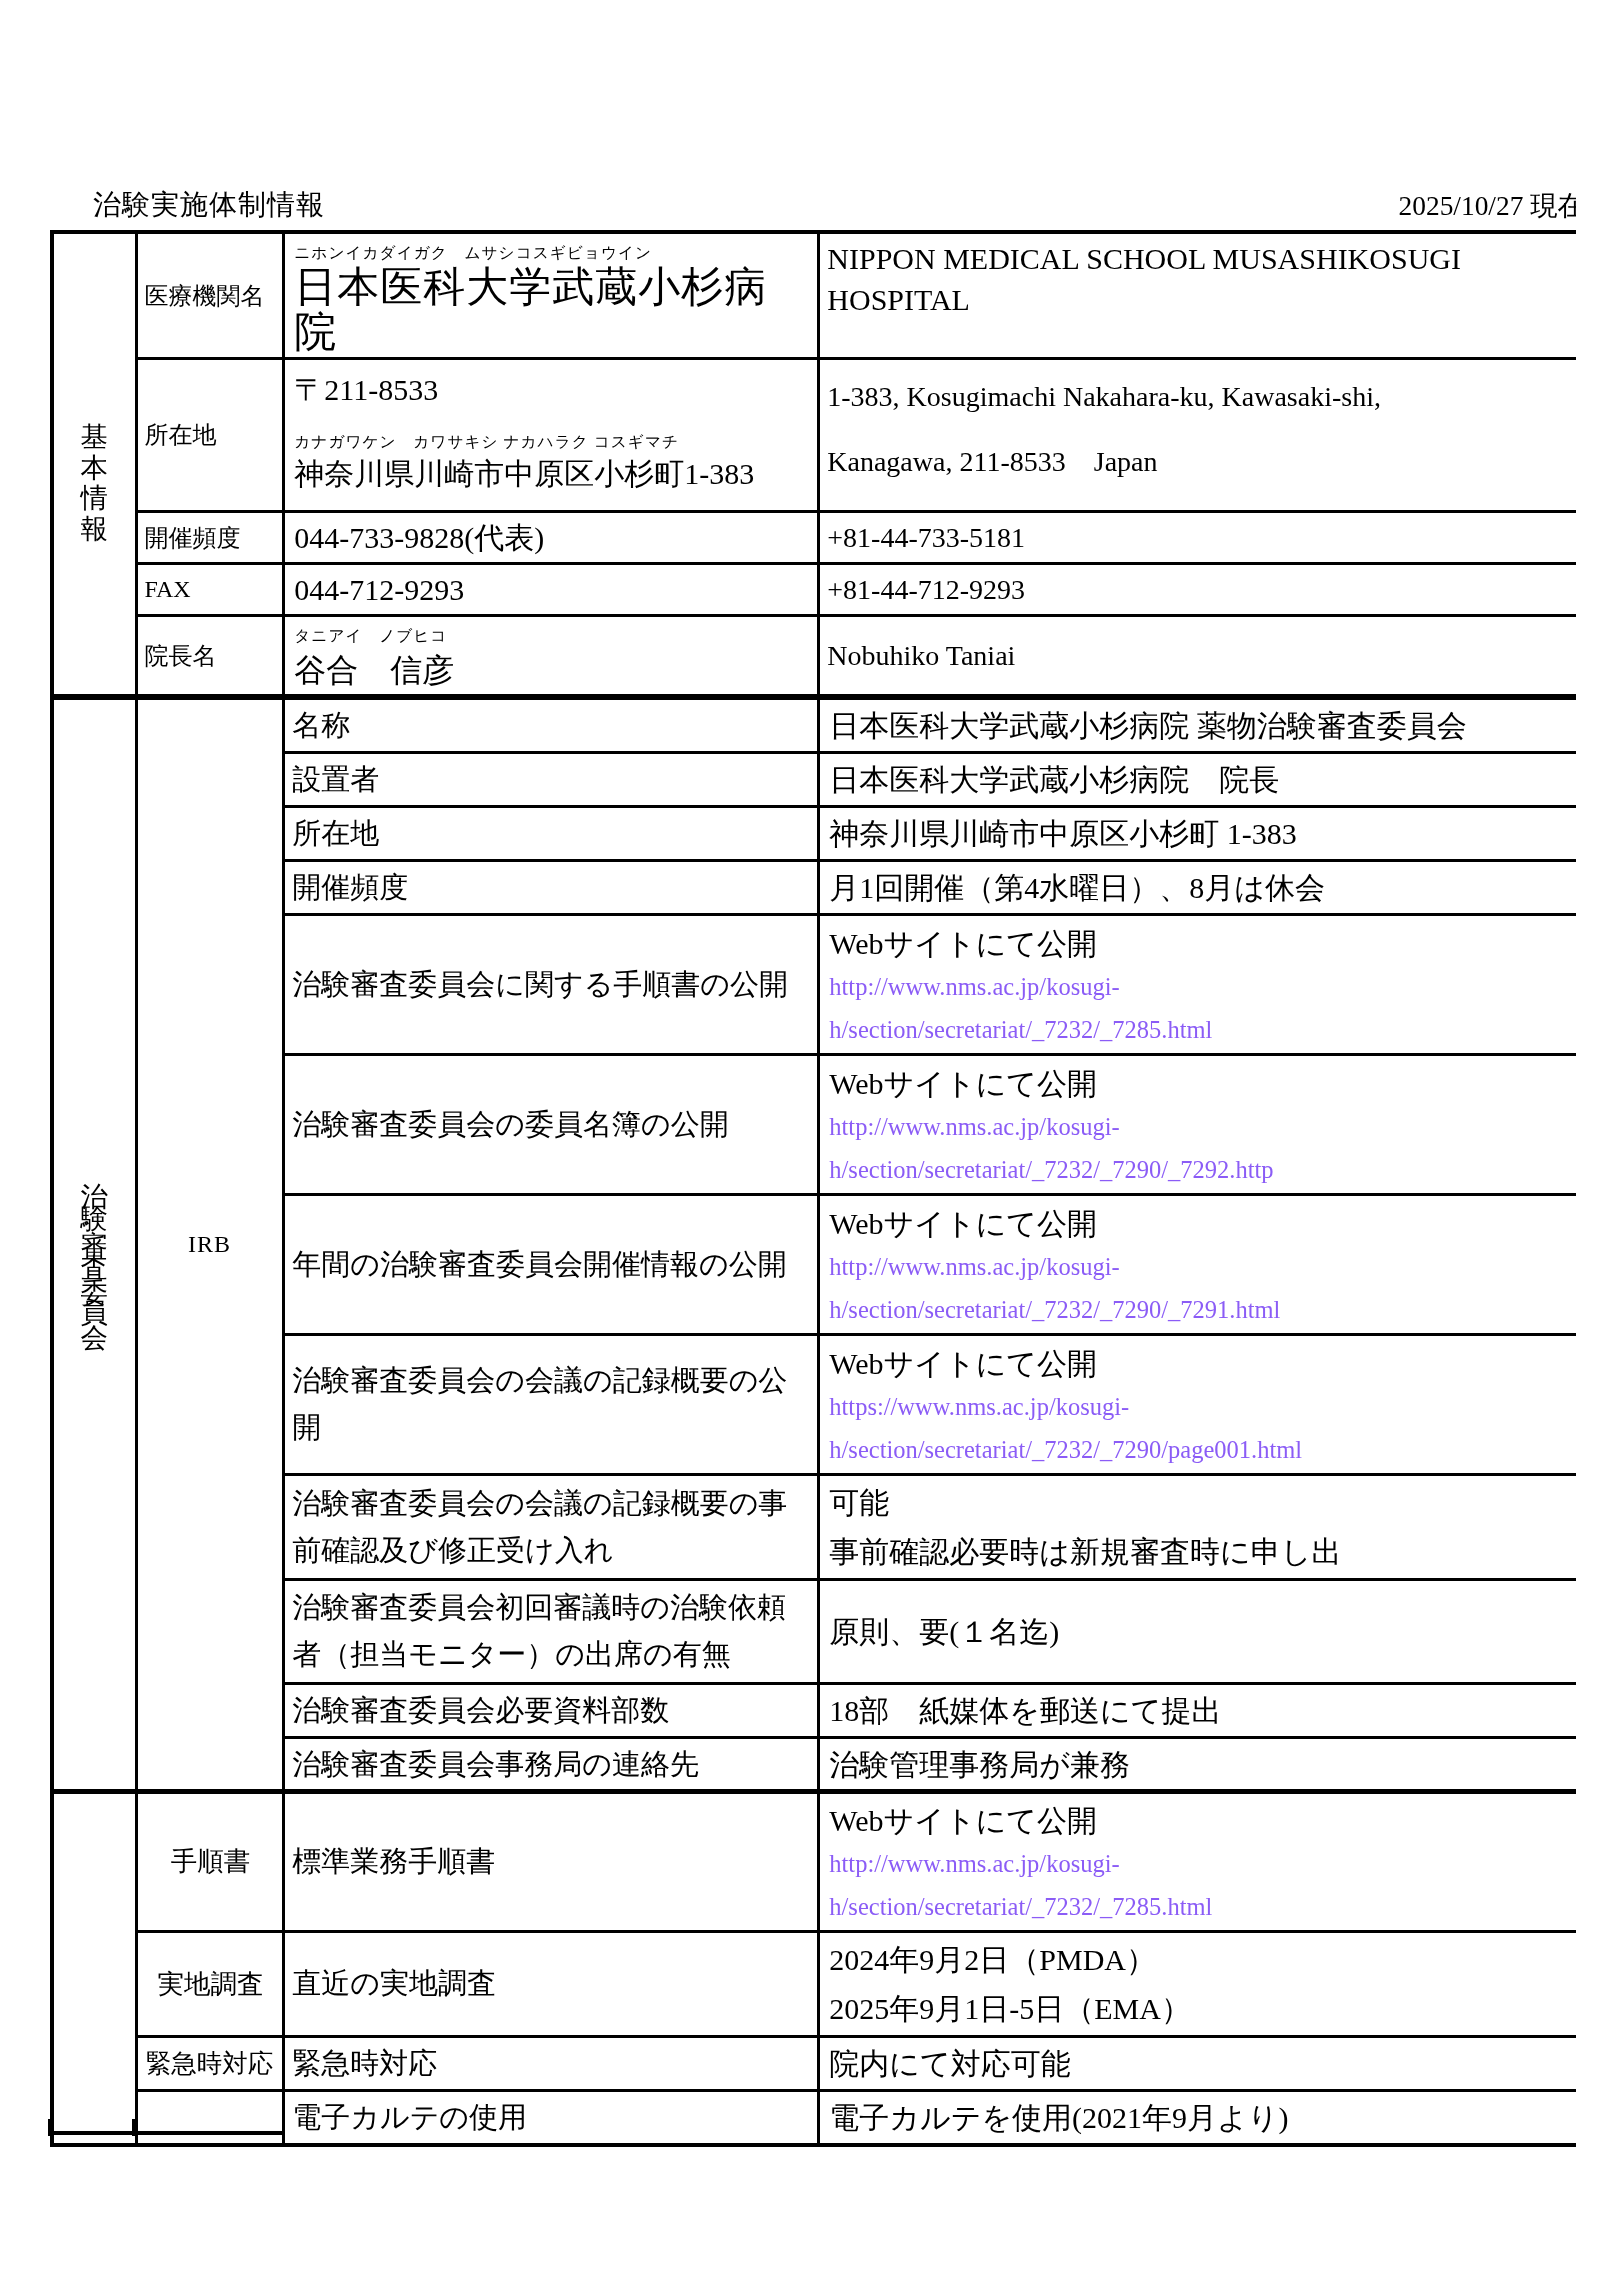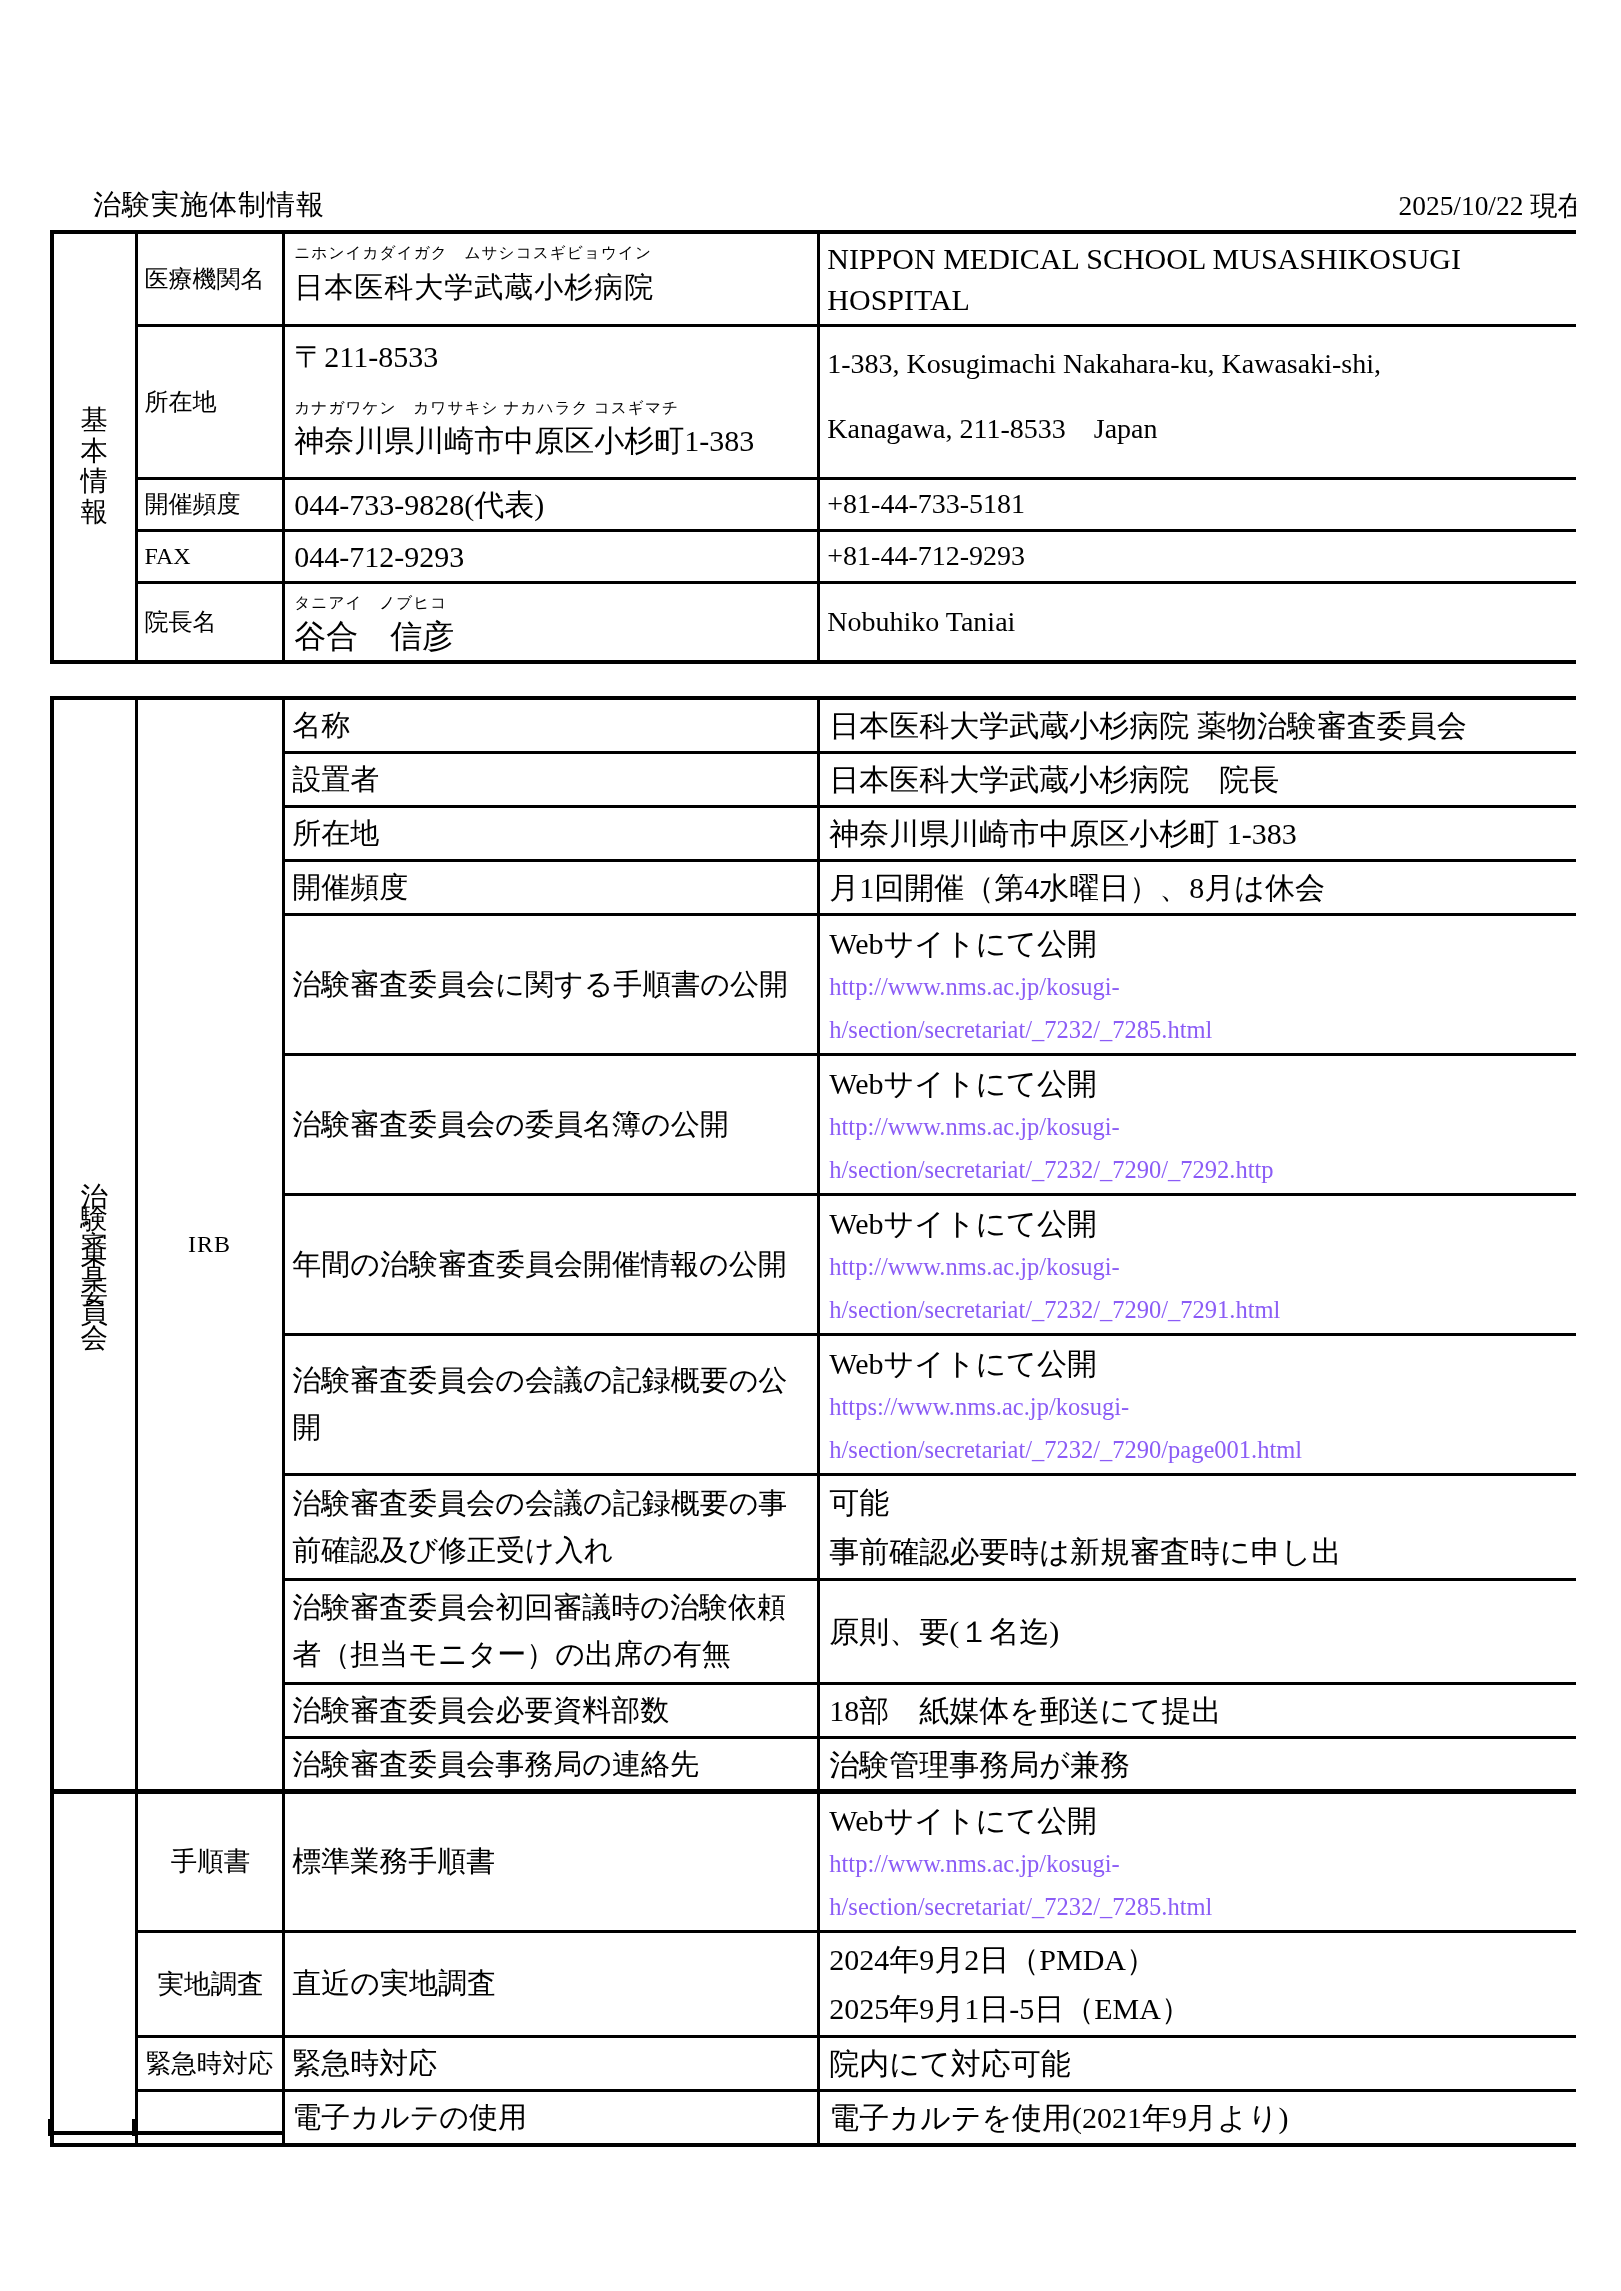--- a/index.html
+++ b/index.html
@@ -53,21 +53,21 @@
   .t3 .group-cell{border-bottom:none;}
 
   .value-cell{vertical-align:middle;padding:2px 9.8px 2px 9.8px;}
   .value-cell.vtop{vertical-align:top;}
   .v-jp{font-size:30px;line-height:43px;}
   .t2 .vtop .v-jp,.t3 .vtop .v-jp{line-height:43px;padding-top:3.9px;}
   .v-url{font-size:24.5px;line-height:43px;color:#8b5cf6;}
   .v-line2{font-size:30px;line-height:49px;}
 
   .kana{font-size:15.7px;line-height:25.5px;padding-top:3.9px;letter-spacing:1px;}
-  .main-jp{font-size:29px;line-height:45px;letter-spacing:1px;}
+  .main-jp{font-size:42px;line-height:45px;letter-spacing:1px;}
   .name-jp{font-size:32px;line-height:43px;}
   .postal{font-size:30px;line-height:47px;padding-top:3.9px;}
   .addr-jp{font-size:30px;line-height:39px;}
   .addr-kana{margin-top:11.8px;}
 
   .en-cell{vertical-align:top;padding:3.9px 7.8px;}
   .en-big{font-size:30px;line-height:41px;white-space:nowrap;}
   .en-line{font-size:28px;line-height:65px;white-space:pre;}
   .en-mid{vertical-align:middle;font-size:28px;padding:2px 7.8px;}
 
@@ -77,21 +77,21 @@
   .seg-m{left:132px;top:2087px;width:3.9px;height:16.7px;}
   .seg-b{left:48px;top:2099px;width:237px;height:3.9px;}
 </style>
 </head>
 <body>
 
 <div class="page">
 
   <div class="doc-header">
     <div class="doc-title">治験実施体制情報</div>
-    <div class="doc-date">2025/10/22 現在</div>
+    <div class="doc-date">2025/10/27 現在</div>
   </div>
 
   <table class="grid t1">
     <colgroup>
         <col class="c1">
         <col class="c2">
         <col class="c3">
         <col class="c4">
       </colgroup>
     <tbody>

